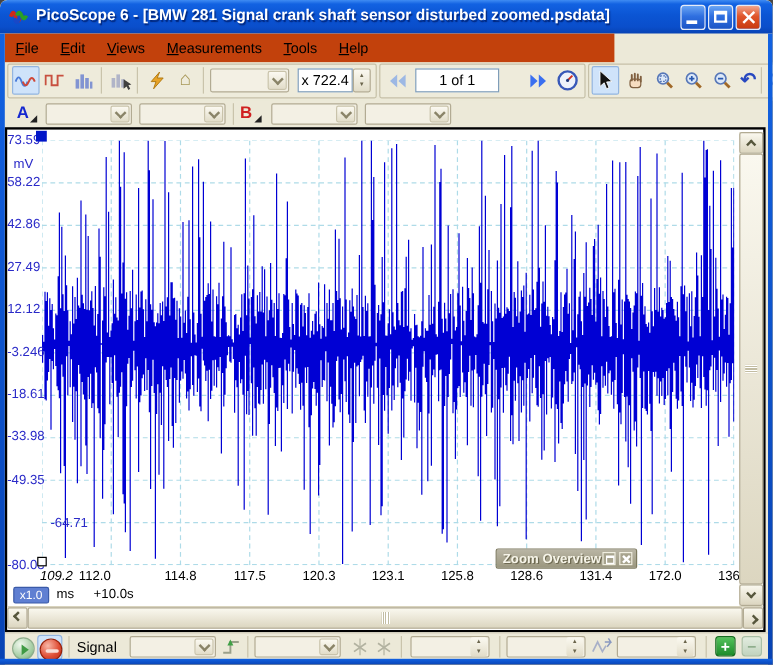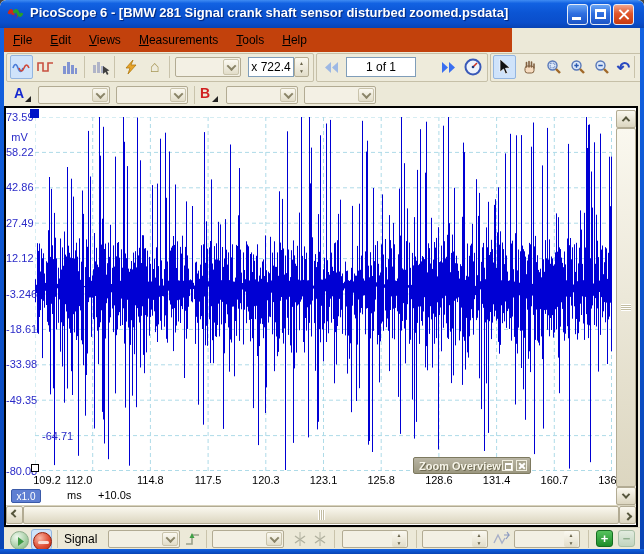--- a/index.html
+++ b/index.html
@@ -51,21 +51,21 @@
 
   
   .view{position:absolute;left:4px;top:106px;width:634px;height:421px;border:2px solid #000;background:#fff;}
   .ylab{position:absolute;width:27px;text-align:right;font-size:11px;color:#2a2ac8;}
   .xlab{position:absolute;font-size:11px;color:#000;transform:translateX(-50%);white-space:nowrap;}
   .unit{position:absolute;font-size:11px;color:#2a2ac8;}
   .chanmark{position:absolute;left:24px;top:1px;width:9px;height:9px;background:#0014c8;}
   .originhandle{position:absolute;left:25px;top:356px;width:8px;height:8px;background:#fff;border:1px solid #000;}
   .ruler-badge{position:absolute;left:5px;top:381px;width:30px;height:14px;background:#5f7fd2;border:1px solid #3a5aa8;
       border-radius:2px;color:#fff;font-size:10px;text-align:center;line-height:13px;}
-  .ruler-txt{position:absolute;top:381px;font-size:11px;color:#000;margin-left:20px;}
+  .ruler-txt{position:absolute;top:381px;font-size:11px;color:#000;}
   .zoomov{position:absolute;left:407px;top:349px;width:118px;height:17px;border:1px solid #7d795f;
       background:linear-gradient(180deg,#b9b5a4,#9b977f);border-radius:2px;display:flex;align-items:center;}
   .zoomov .t{flex:1;padding-left:5px;font-size:11px;font-weight:bold;color:#f6f4e8;text-shadow:1px 1px 0 #6e6a52;}
   .zv-btn{width:11px;height:11px;margin-right:3px;border:1px solid #f0eee0;position:relative;background:#a8a48e;}
   .zv-restore::before{content:"";position:absolute;left:2px;top:2px;width:5px;height:4px;border:1px solid #fff;border-top-width:2px;}
   .zv-x::before,.zv-x::after{content:"";position:absolute;left:4px;top:1px;width:2px;height:8px;background:#fff;}
   .zv-x::before{transform:rotate(45deg);}.zv-x::after{transform:rotate(-45deg);}
 
   
   .sb-part{position:absolute;background:linear-gradient(180deg,#faf8ef,#dcd6c0);border:1px solid #b2ab93;border-radius:2px;
@@ -309,30 +309,30 @@
         <span class="ylab" style="top: 250.3px; left: 0px;">-33.98</span>
         <span class="ylab" style="top: 285.7px; left: 0px;">-49.35</span>
         <span class="ylab" style="top: 322px; left: 0px; margin-left: 36px;">-64.71</span>
         <span class="ylab" style="top: 356.5px; left: 0px;">-80.08</span>
       </div>
     <span class="unit" style="top:23px;left:0;width:27px;text-align:center">mV</span>
     <span class="chanmark"></span>
     <span class="originhandle"></span>
 
     <div id="xlabels">
-        <span class="xlab" style="top: 366px; left: 41px;">109.2</span>
+        <span class="xlab" style="top: 366px; left: 41px; font-style: italic;">109.2</span>
         <span class="xlab" style="top: 366px; left: 73px;">112.0</span>
         <span class="xlab" style="top: 366px; left: 144.4px;">114.8</span>
         <span class="xlab" style="top: 366px; left: 202.1px;">117.5</span>
         <span class="xlab" style="top: 366px; left: 259.8px;">120.3</span>
         <span class="xlab" style="top: 366px; left: 317.5px;">123.1</span>
         <span class="xlab" style="top: 366px; left: 375.2px;">125.8</span>
         <span class="xlab" style="top: 366px; left: 432.9px;">128.6</span>
         <span class="xlab" style="top: 366px; left: 490.6px;">131.4</span>
-        <span class="xlab" style="top: 366px; left: 548.3px;">160.7</span>
+        <span class="xlab" style="top: 366px; left: 548.3px;">172.0</span>
         <span class="xlab" style="top: 366px; left: 606px;">136.9</span>
       </div>
     <span class="ruler-badge">x1.0</span>
     <span class="ruler-txt" style="left:41px">ms</span>
     <span class="ruler-txt" style="left:72px">+10.0s</span>
 
     <div class="zoomov">
       <span class="t">Zoom Overview</span>
       <span class="zv-btn zv-restore"></span>
       <span class="zv-btn zv-x"></span>

